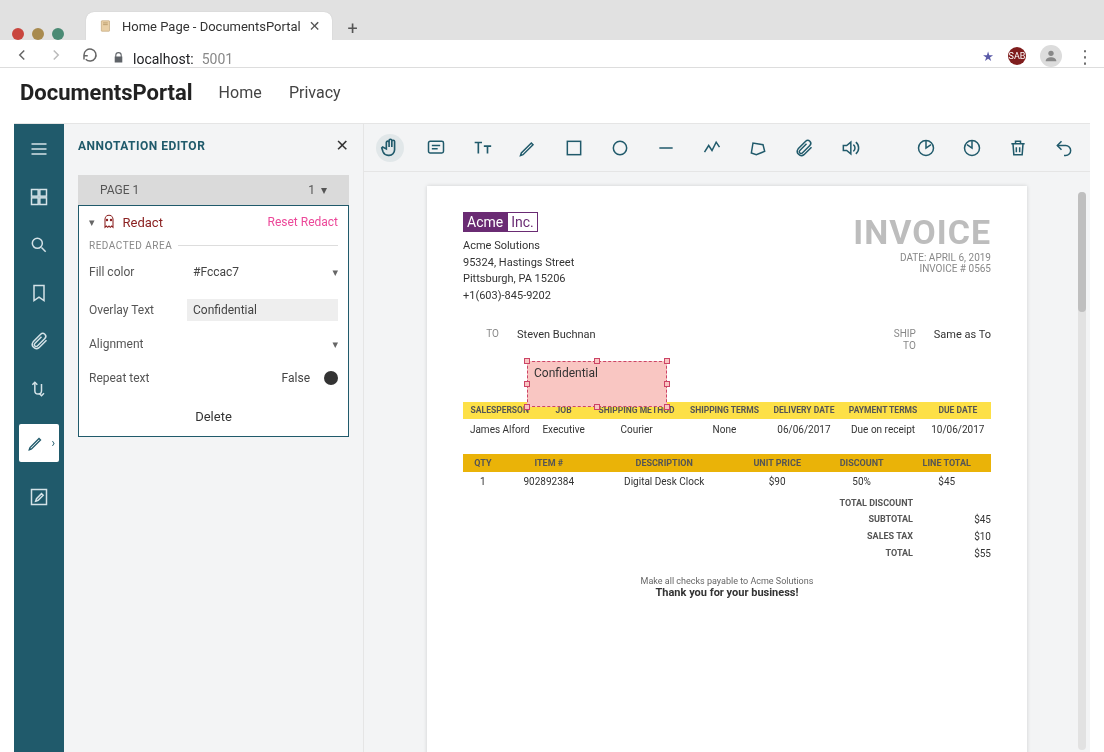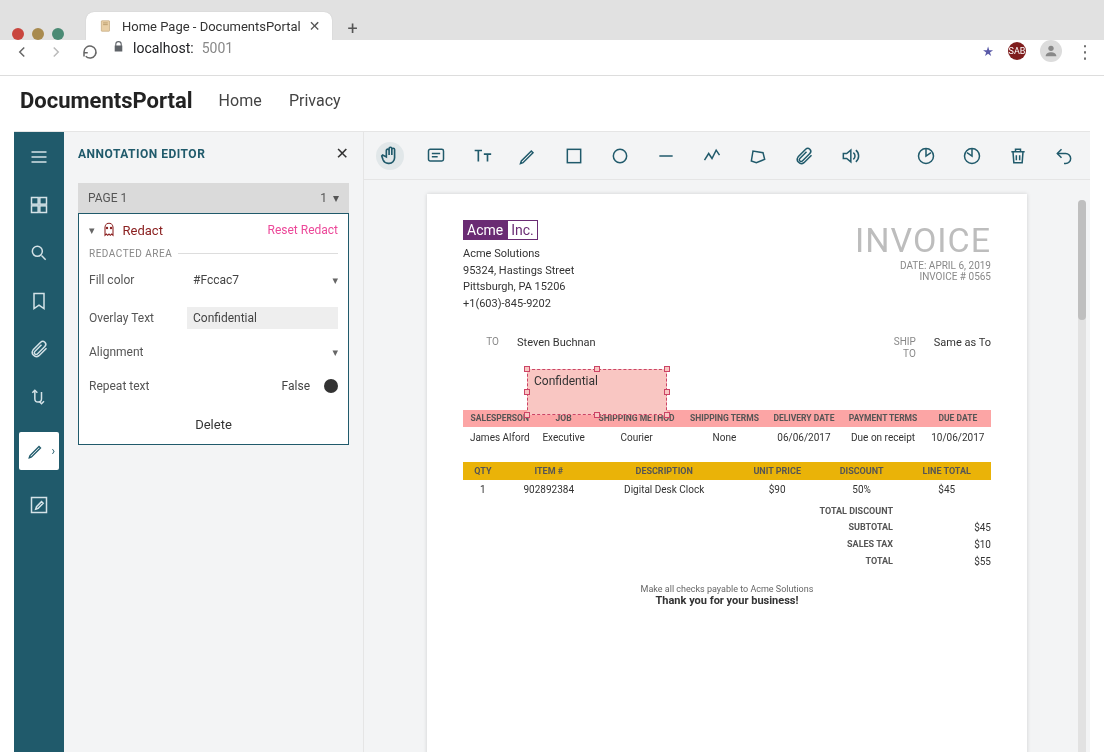--- a/index.html
+++ b/index.html
@@ -9,21 +9,21 @@
   .tab-row { display:flex; align-items:flex-end; height:40px; padding-left:12px; gap:8px;}
   .traffic { display:flex; gap:8px; align-items:center; padding-right:14px; padding-top:4px;}
   .dot { width:12px; height:12px; border-radius:50%; }
   .red { background:#c9463e;}
   .yellow{ background:#a88a4e;}
   .green{ background:#4a8a74;}
   .tab { background:#fff; border-radius:8px 8px 0 0; display:flex; align-items:center; gap:8px; padding:6px 12px; min-width:230px; font-size:13px; color:#333; box-shadow:0 0 1px rgba(0,0,0,.2);}
   .tab .favicon { width:16px; height:16px; display:flex; align-items:center; justify-content:center; }
   .tab .close { color:#555; font-size:14px; }
   .newtab { width:24px;height:24px;display:flex;align-items:center;justify-content:center;color:#555;font-size:18px;}
-  .addr-row { background:#fff; height:36px; display:flex; align-items:flex-start; padding:0 10px; gap:10px; border-bottom:1px solid #ddd;}
+  .addr-row { background:#fff; height:28px; display:flex; align-items:flex-end; padding:0 10px; gap:10px; border-bottom:1px solid #ddd;}
   .addr-row .nav-icon { width:24px; height:24px; display:flex; align-items:center; justify-content:center; color:#666;}
   .addr-bar { flex:1; display:flex; align-items:center; gap:8px; font-size:14px; color:#333;}
   .addr-bar .lock { color:#5f6368; font-size:13px;}
   .addr-host { color:#202124;}
   .addr-port { color:#888;}
   .right-chrome { display:flex; align-items:center; gap:14px; }
   .right-chrome .star{ color:#5a5aa8;}
   .right-chrome .badge{ width:18px;height:18px;border-radius:50%;background:#7f1d1d;color:#fff;font-size:9px;display:flex;align-items:center;justify-content:center;}
   .right-chrome .avatar{ width:22px;height:22px;border-radius:50%;background:#dcdcdc;display:flex;align-items:center;justify-content:center;color:#666;}
   .right-chrome .menu{ color:#666;font-size:18px;}
@@ -36,21 +36,21 @@
   .sidebar { width:50px; background:#205a6b; display:flex; flex-direction:column; align-items:center; padding-top:12px; gap:22px; color:#d4e2e7;}
   .sidebar .side-icon { width:26px; height:26px; display:flex; align-items:center; justify-content:center; cursor:pointer;}
   .sidebar svg { stroke:currentColor; fill:none; stroke-width:1.8;}
   .sidebar .side-icon.active-edit { background:#fff; width:40px; height:38px; color:#205a6b; border-radius:2px; display:flex;align-items:center;justify-content:flex-start;padding-left:8px;position:relative;}
   .sidebar .side-icon.active-edit::after{content:"›"; position:absolute; right:4px; color:#205a6b; font-size:12px;}
   
   .panel { width:300px; background:#f3f4f5; border-right:1px solid #e5e5e5; display:flex; flex-direction:column;}
   .panel-header { display:flex; justify-content:space-between; align-items:center; padding:12px 14px;}
   .panel-header .title{ font-size:12px; font-weight:700; color:#205a6b; letter-spacing:.5px;}
   .panel-header .close{ color:#333; font-size:16px; cursor:pointer;}
-  .page-row { margin:8px 14px 0; background:#dadada; padding:8px 10px; display:flex; justify-content:space-between; align-items:center; font-size:12px; color:#555;}
+  .page-row { margin:8px 14px 0; background:#dadada; padding:8px 22px; display:flex; justify-content:space-between; align-items:center; font-size:12px; color:#555;}
   .page-row .pager{ display:flex; align-items:center; gap:6px;}
   .redact-card { margin:0 14px 14px; border:1px solid #205a6b; background:#fff; font-size:13px;}
   .redact-top { display:flex; align-items:center; gap:6px; padding:8px 10px; color:#8b2121;}
   .redact-top .chev{ font-size:11px; color:#666;}
   .redact-top .ghost{ width:16px;height:16px;}
   .redact-top .reset{ margin-left:auto; color:#ec4899; font-size:12px; cursor:pointer;}
   .section-label { font-size:10px; color:#888; padding:2px 10px; letter-spacing:.5px; display:flex; align-items:center; gap:6px;}
   .section-label::after{ content:""; flex:1; height:1px; background:#ddd;}
   .prop-row { display:flex; align-items:center; padding:8px 10px; gap:8px;}
   .prop-row label{ width:90px; color:#555; font-size:12px;}
@@ -69,38 +69,38 @@
   
   .doc-area { flex:1; background:#f3f4f5; overflow:auto; position:relative; display:flex; justify-content:center; padding:14px 0;}
   .doc-page { width:600px; min-height:570px; background:#fff; box-shadow:0 0 4px rgba(0,0,0,.15); padding:26px 36px; position:relative; font-size:11px; color:#333;}
   .scroll-rail { position:absolute; right:4px; top:20px; bottom:20px; width:8px; background:#e2e2e2; border-radius:4px;}
   .scroll-thumb{ position:absolute; top:0; left:0; right:0; height:120px; background:#bfbfbf; border-radius:4px;}
   
   .inv-top { display:flex; justify-content:space-between; align-items:flex-start;}
   .logo-box { display:flex; align-items:center; font-weight:400; font-size:14px;}
   .logo-a { background:#6a2b73; color:#fff; padding:2px 4px;}
   .logo-b { border:1px solid #6a2b73; color:#6a2b73; padding:1px 3px;}
-  .inv-title { font-size:34px; color:#bdbdbd; font-weight:400; letter-spacing:1px;}
+  .inv-title { font-size:34px; color:#bdbdbd; font-weight:700; letter-spacing:1px;}
   .inv-meta-r{ text-align:right; font-size:10px; color:#888;}
   .company { margin-top:6px; font-size:11px; line-height:1.5; color:#333;}
   .to-row { display:flex; margin-top:24px; font-size:11px;}
   .to-col { flex:1; display:flex; gap:18px;}
   .to-col .lbl{ color:#888; font-size:10px; width:36px; text-align:right;}
   .redact-box { position:absolute; left:100px; top:175px; width:140px; height:46px; background:#f9c6c2; border:1px dashed #c46; display:flex; align-items:flex-start; padding:4px 6px; font-size:12px; color:#333;}
   .redact-box .hndl{ position:absolute; width:6px; height:6px; background:#f9c6c2; border:1px solid #c46;}
   .h-tl{top:-4px;left:-4px;} .h-tr{top:-4px;right:-4px;} .h-bl{bottom:-4px;left:-4px;} .h-br{bottom:-4px;right:-4px;}
   .h-tm{top:-4px;left:50%;margin-left:-3px;} .h-bm{bottom:-4px;left:50%;margin-left:-3px;} .h-ml{left:-4px;top:50%;margin-top:-3px;} .h-mr{right:-4px;top:50%;margin-top:-3px;}
   table.inv { width:100%; border-collapse:collapse; margin-top:50px; font-size:10px;}
-  table.inv th{ background:#fca5a5; color:#555; font-size:8.5px; padding:4px 3px; font-weight:700; text-align:center; line-height:1.1;}
+  table.inv th{ background:#fde047; color:#555; font-size:8.5px; padding:4px 3px; font-weight:700; text-align:center; line-height:1.1;}
   table.inv td{ padding:5px 3px; text-align:center; color:#333;}
   table.items { width:100%; border-collapse:collapse; margin-top:14px; font-size:10px;}
   table.items th{ background:#eab308; color:#555; font-size:9px; padding:4px; font-weight:700; text-align:center;}
   table.items td{ padding:4px; text-align:center;}
   .totals { margin-top:4px; font-size:10px;}
-  .totals .row{ display:flex; justify-content:flex-end; gap:38px; padding:3px 0;}
+  .totals .row{ display:flex; justify-content:flex-end; gap:18px; padding:3px 0;}
   .totals .row .l{ width:110px; text-align:right; font-size:9px; color:#555; font-weight:700;}
   .totals .row .v{ width:60px; text-align:right;}
   .thanks { text-align:center; font-size:11px; margin-top:14px;}
   .thanks .small{ font-size:9px; color:#666;}
 </style>
 </head>
 <body>
 
 <div class="chrome-top">
   <div class="tab-row">

